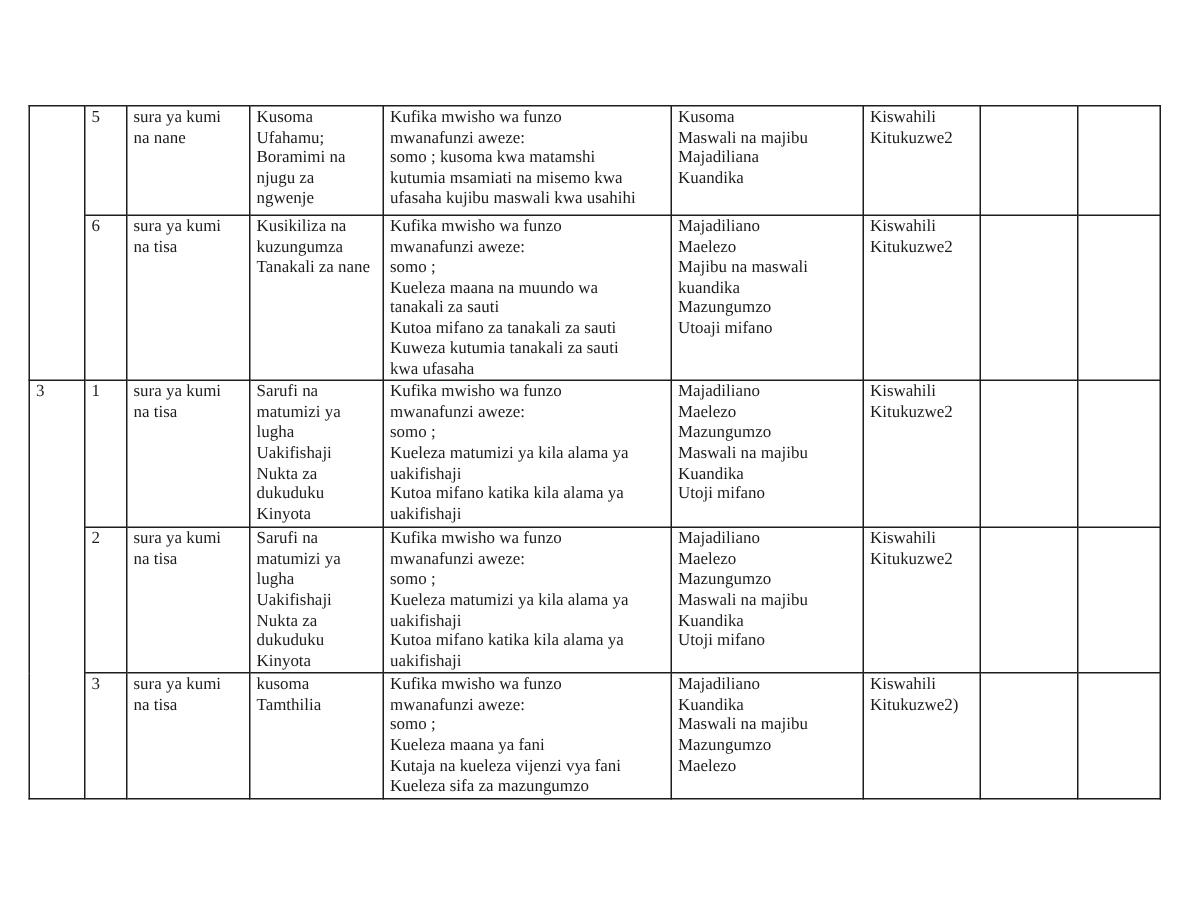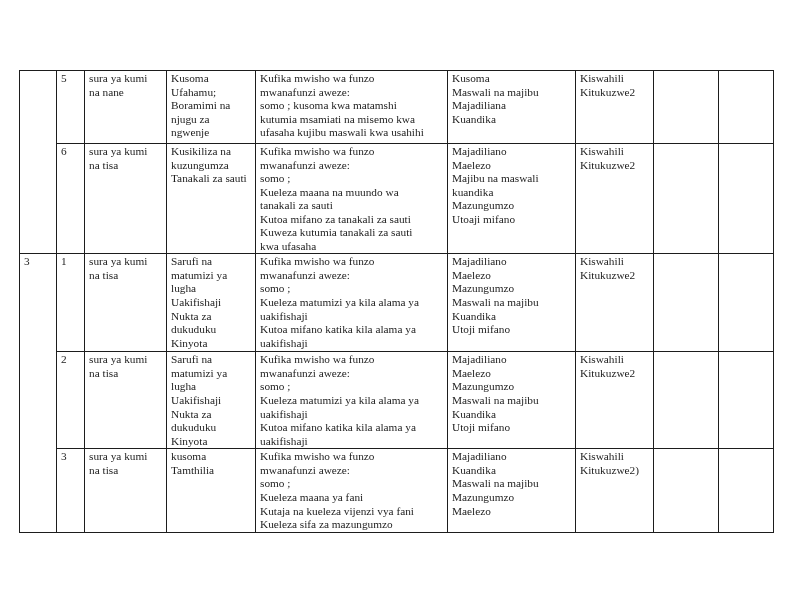--- a/index.html
+++ b/index.html
@@ -84,21 +84,21 @@
 Kitukuzwe2</td>
         <td></td>
         <td></td>
       </tr>
       <tr class="row-b">
         <td>6</td>
         <td>sura ya kumi
 na tisa</td>
         <td>Kusikiliza na
 kuzungumza
-Tanakali za sauti</td>
+Tanakali za nane</td>
         <td>Kufika mwisho wa funzo
 mwanafunzi aweze:
 somo ;
 Kueleza maana na muundo wa
 tanakali za sauti
 Kutoa mifano za tanakali za sauti
 Kuweza kutumia tanakali za sauti
 kwa ufasaha</td>
         <td>Majadiliano
 Maelezo

